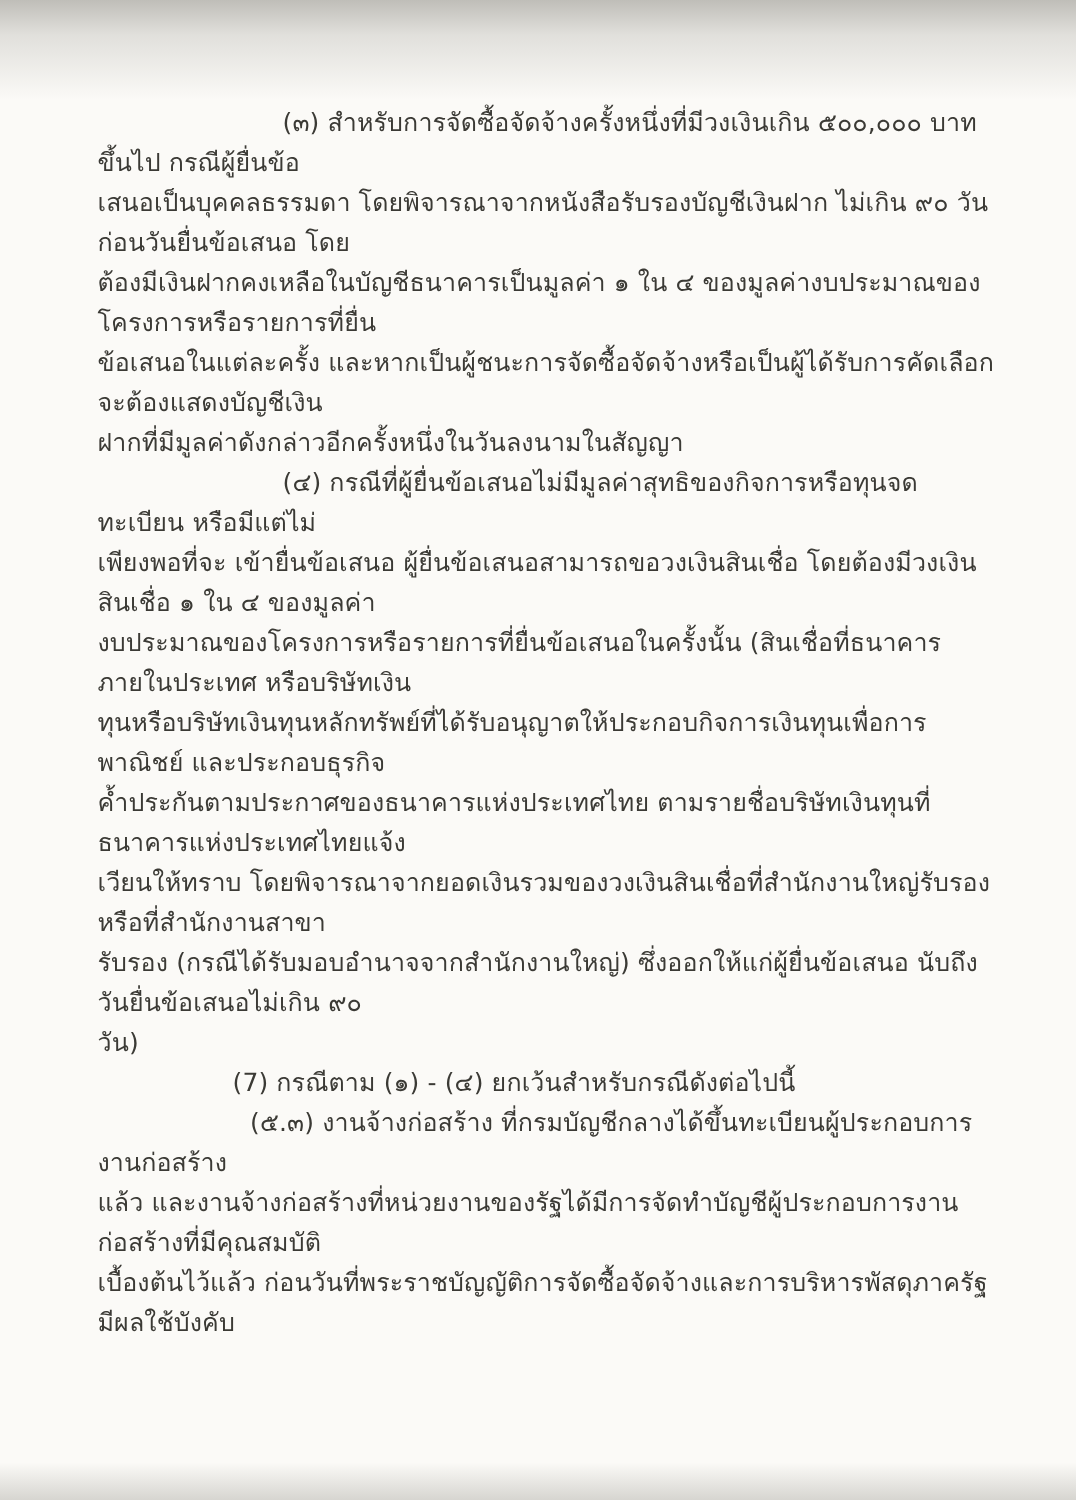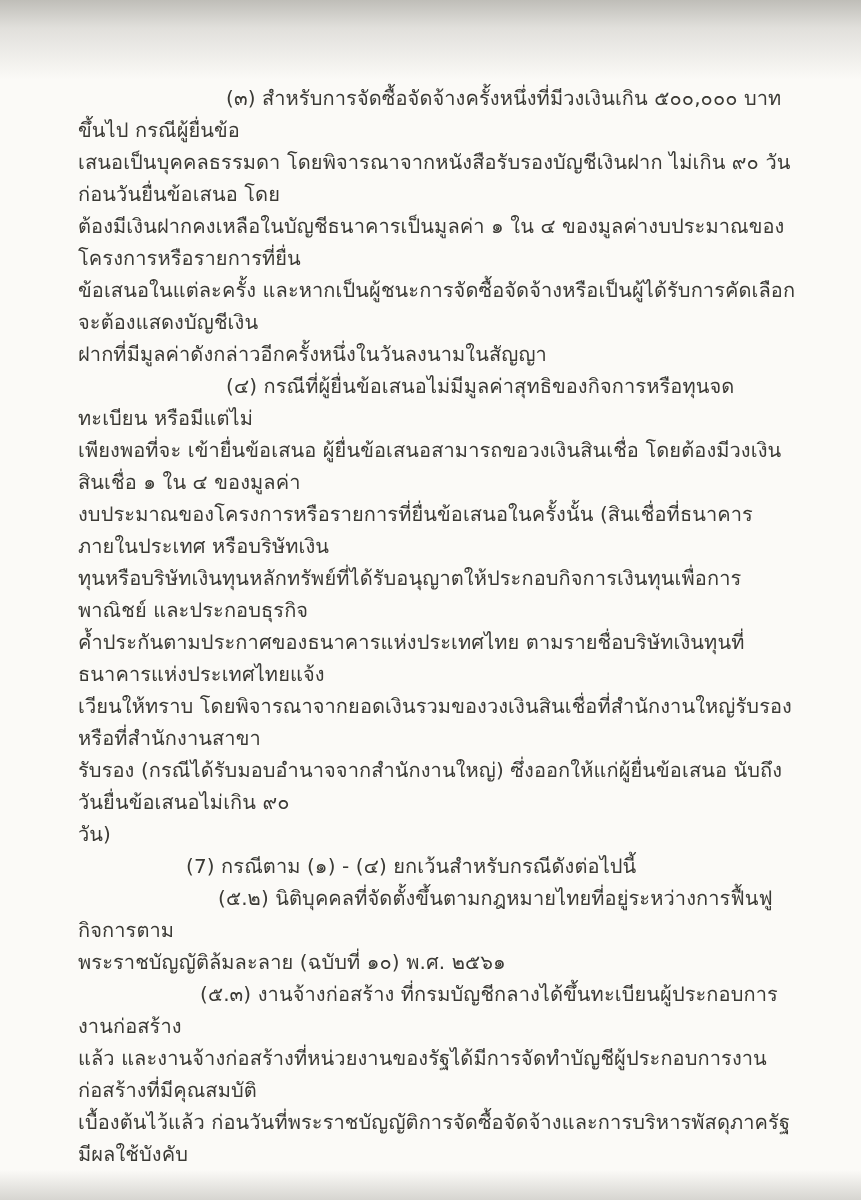--- a/index.html
+++ b/index.html
@@ -72,21 +72,19 @@
 งบประมาณของโครงการหรือรายการที่ยื่นข้อเสนอในครั้งนั้น (สินเชื่อที่ธนาคารภายในประเทศ หรือบริษัทเงิน
 ทุนหรือบริษัทเงินทุนหลักทรัพย์ที่ได้รับอนุญาตให้ประกอบกิจการเงินทุนเพื่อการพาณิชย์ และประกอบธุรกิจ
 ค้ำประกันตามประกาศของธนาคารแห่งประเทศไทย ตามรายชื่อบริษัทเงินทุนที่ธนาคารแห่งประเทศไทยแจ้ง
 เวียนให้ทราบ โดยพิจารณาจากยอดเงินรวมของวงเงินสินเชื่อที่สำนักงานใหญ่รับรอง หรือที่สำนักงานสาขา
 รับรอง (กรณีได้รับมอบอำนาจจากสำนักงานใหญ่) ซึ่งออกให้แก่ผู้ยื่นข้อเสนอ นับถึงวันยื่นข้อเสนอไม่เกิน ๙๐
 วัน)</p>
 
     <p class="para indent-b">(7) กรณีตาม (๑) - (๔) ยกเว้นสำหรับกรณีดังต่อไปนี้</p>
 
 
-    <p class="para indent-c">(๕.๒) นิติบุคคลที่จัดตั้งขึ้นตามกฎหมายไทยที่อยู่ระหว่างการฟื้นฟูกิจการตาม
-พระราชบัญญัติล้มละลาย (ฉบับที่ ๑๐) พ.ศ. ๒๕๖๑</p>
 
     <p class="para indent-d">(๕.๓) งานจ้างก่อสร้าง ที่กรมบัญชีกลางได้ขึ้นทะเบียนผู้ประกอบการงานก่อสร้าง
 แล้ว และงานจ้างก่อสร้างที่หน่วยงานของรัฐได้มีการจัดทำบัญชีผู้ประกอบการงานก่อสร้างที่มีคุณสมบัติ
 เบื้องต้นไว้แล้ว ก่อนวันที่พระราชบัญญัติการจัดซื้อจัดจ้างและการบริหารพัสดุภาครัฐมีผลใช้บังคับ</p>
 
   </div>
 </div>
 
 </body></html>

